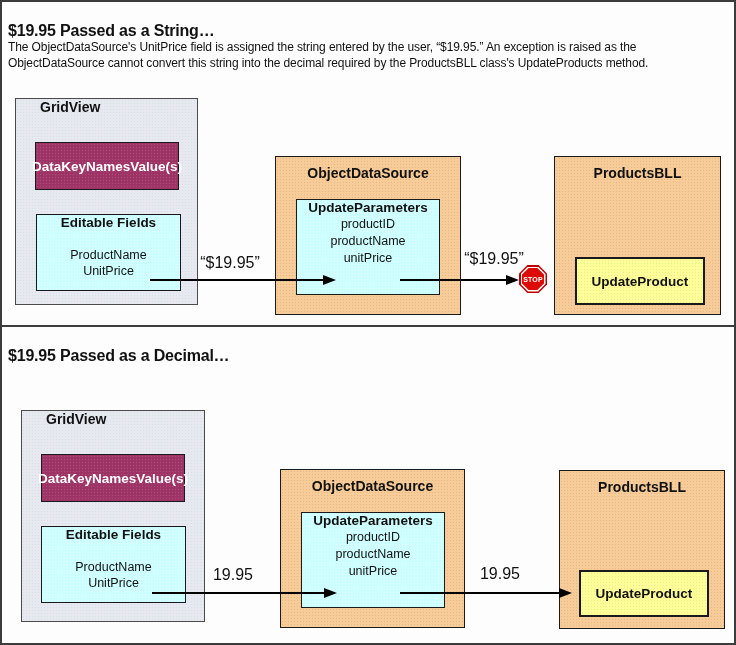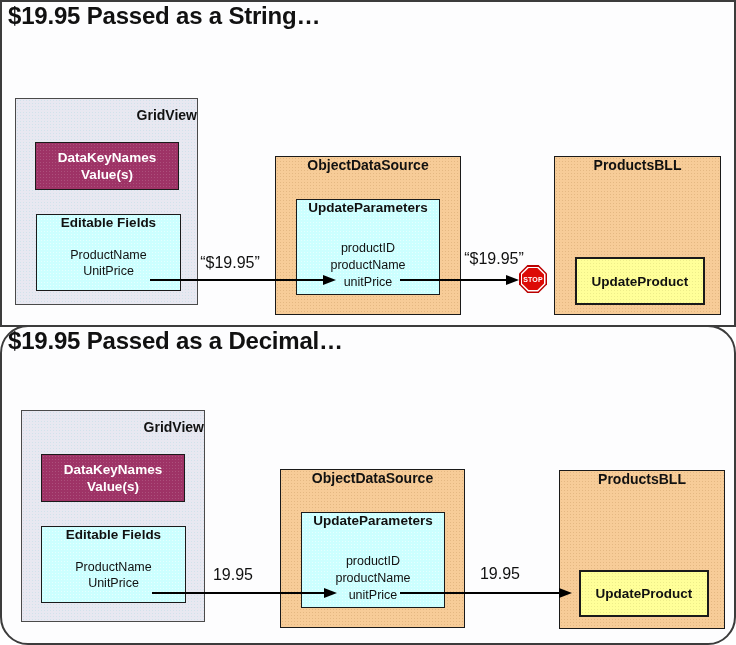--- a/index.html
+++ b/index.html
@@ -4,68 +4,68 @@
 <style>
   html,body { margin:0; padding:0; background:#ffffff; }
   body { font-family:"Liberation Sans", sans-serif; color:#111; width:736px; }
 
   .panel {
     position:relative; box-sizing:border-box;
     width:736px; border:2px solid #3c3c3c; background:#fdfdfe;
     overflow:hidden;
   }
   #panel1 { height:327px; }
-  #panel2 { height:320px; margin-top:-2px;border-radius:28px; }
+  #panel2 { height:320px; margin-top:-2px; }
 
   .panel-title {
-    position:absolute; left:6px; top:0;
-    font-size:24px; font-weight:bold; letter-spacing:-0.2px; white-space:nowrap;
+    position:absolute; left:6px; top:20px;
+    font-size:16px; font-weight:bold; letter-spacing:-0.2px; white-space:nowrap;
   }
   .panel-desc {
     position:absolute; left:6px; top:37px; width:724px;
     font-size:12px; line-height:16px; letter-spacing:-0.1px;
   }
 
   .box { position:absolute; box-sizing:border-box; }
 
   .gridview {
     background:#E8E8F1;
     background-image:radial-gradient(rgba(190,220,230,0.55) 0.8px, transparent 1px);
     background-size:3px 3px;
     border:1px solid #4a4a4a;
   }
-  .gridview-title { text-align:right; font-weight:bold; font-size:14px; margin-top:8px; }
+  .gridview-title { text-align:left; font-weight:bold; font-size:14px; margin-top:0;padding-left:24px; }
 
   .datakeynames {
     background:var(--magenta,#9E3366);
     background-image:radial-gradient(rgba(255,255,255,0.14) 0.8px, transparent 1px);
     background-size:3px 3px;
     border:1px solid #1a1a1a;
     color:#ffffff; font-weight:bold; font-size:13.5px; line-height:17px;
-    display:flex; flex-direction:column; align-items:center; justify-content:center; text-align:center;
+    display:flex; flex-direction:row; align-items:center; justify-content:center; text-align:center;
   }
 
   .cyanbox {
     background:var(--cyan,#CCFFFF);
     background-image:radial-gradient(rgba(255,255,255,0.5) 0.8px, transparent 1px);
     background-size:3px 3px;
     border:1px solid #1a1a1a;
   }
   .cyanbox .hdr { text-align:center; font-weight:bold; font-size:13.5px; }
   .cyanbox .params { text-align:center; font-size:12.5px; line-height:16px; }
   .editable .params { margin-top:17px; }
-  .updateparams .params { margin-top:25px; line-height:17px; }
+  .updateparams .params { margin-top:1px; line-height:17px; }
 
   .tanbox {
     background:var(--tan,#F7CC98);
     background-image:radial-gradient(rgba(205,160,105,0.45) 0.8px, transparent 1px);
     background-size:3px 3px;
     border:1px solid #1a1a1a;
   }
-  .tanbox-title { text-align:center; font-weight:bold; font-size:14px; margin-top:0; }
+  .tanbox-title { text-align:center; font-weight:bold; font-size:14px; margin-top:8px; }
 
   .updateproduct {
     background:var(--yellow,#FFFF99);
     background-image:radial-gradient(rgba(215,215,120,0.45) 0.8px, transparent 1px);
     background-size:3px 3px;
     border:2px solid #1a1a1a;
     display:flex; align-items:center; justify-content:center;
     font-weight:bold; font-size:13.5px;
   }
 
@@ -88,20 +88,21 @@
     background:var(--stop_red,#DD0B06);
     display:flex; align-items:center; justify-content:center;
     color:#fff; font-weight:bold; font-size:7px; letter-spacing:0.2px;
   }
 </style>
 </head>
 <body>
 
 <div class="panel" id="panel1">
   <div class="panel-title">$19.95 Passed as a String…</div>
+  <div class="panel-desc">The ObjectDataSource's UnitPrice field is assigned the string entered by the user, “$19.95.” An exception is raised as the ObjectDataSource cannot convert this string into the decimal required by the ProductsBLL class's UpdateProducts method.</div>
 
   <div class="box gridview" style="left:13px; top:96px; width:183px; height:207px;">
     <div class="gridview-title">GridView</div>
   </div>
   <div class="box datakeynames" style="left:33px; top:140px; width:144px; height:48px;">
     <div>DataKeyNames</div>
     <div>Value(s)</div>
   </div>
   <div class="box cyanbox editable" style="left:34px; top:212px; width:145px; height:77px;">
     <div class="hdr">Editable Fields</div>

